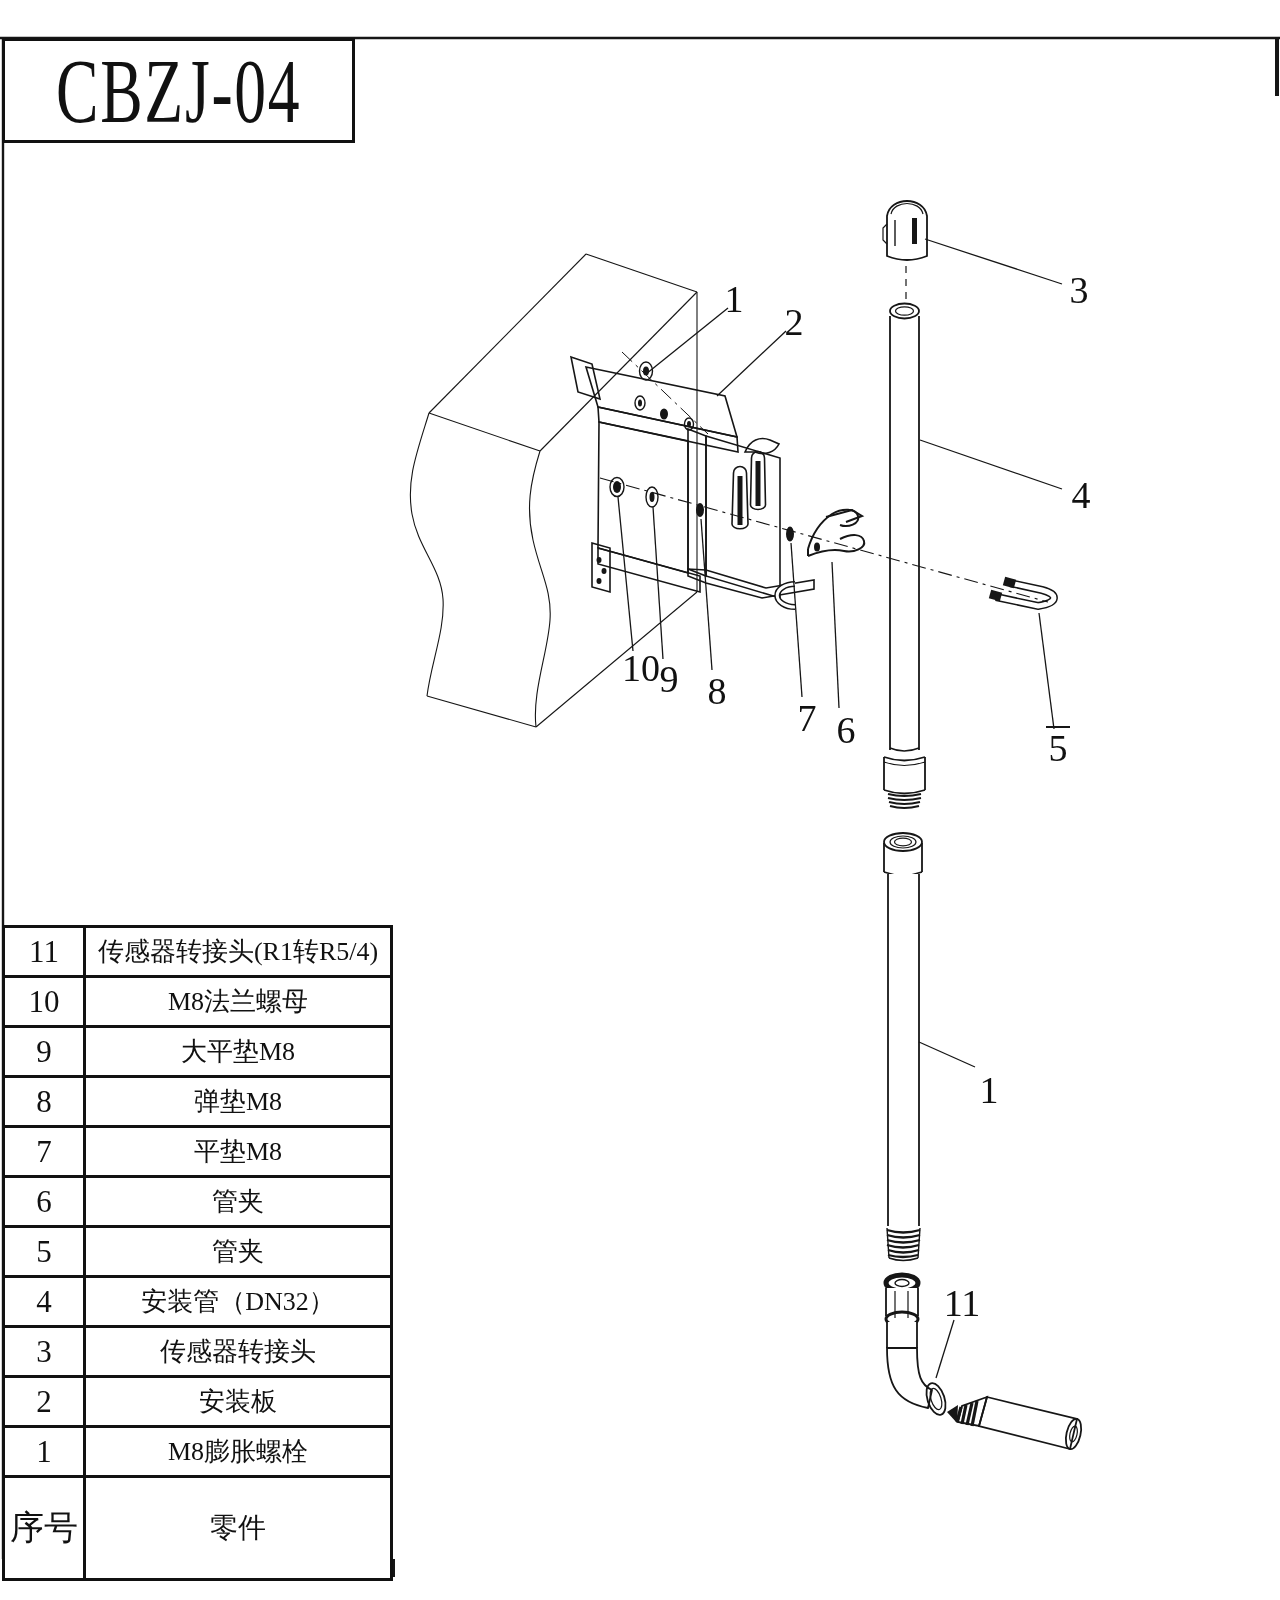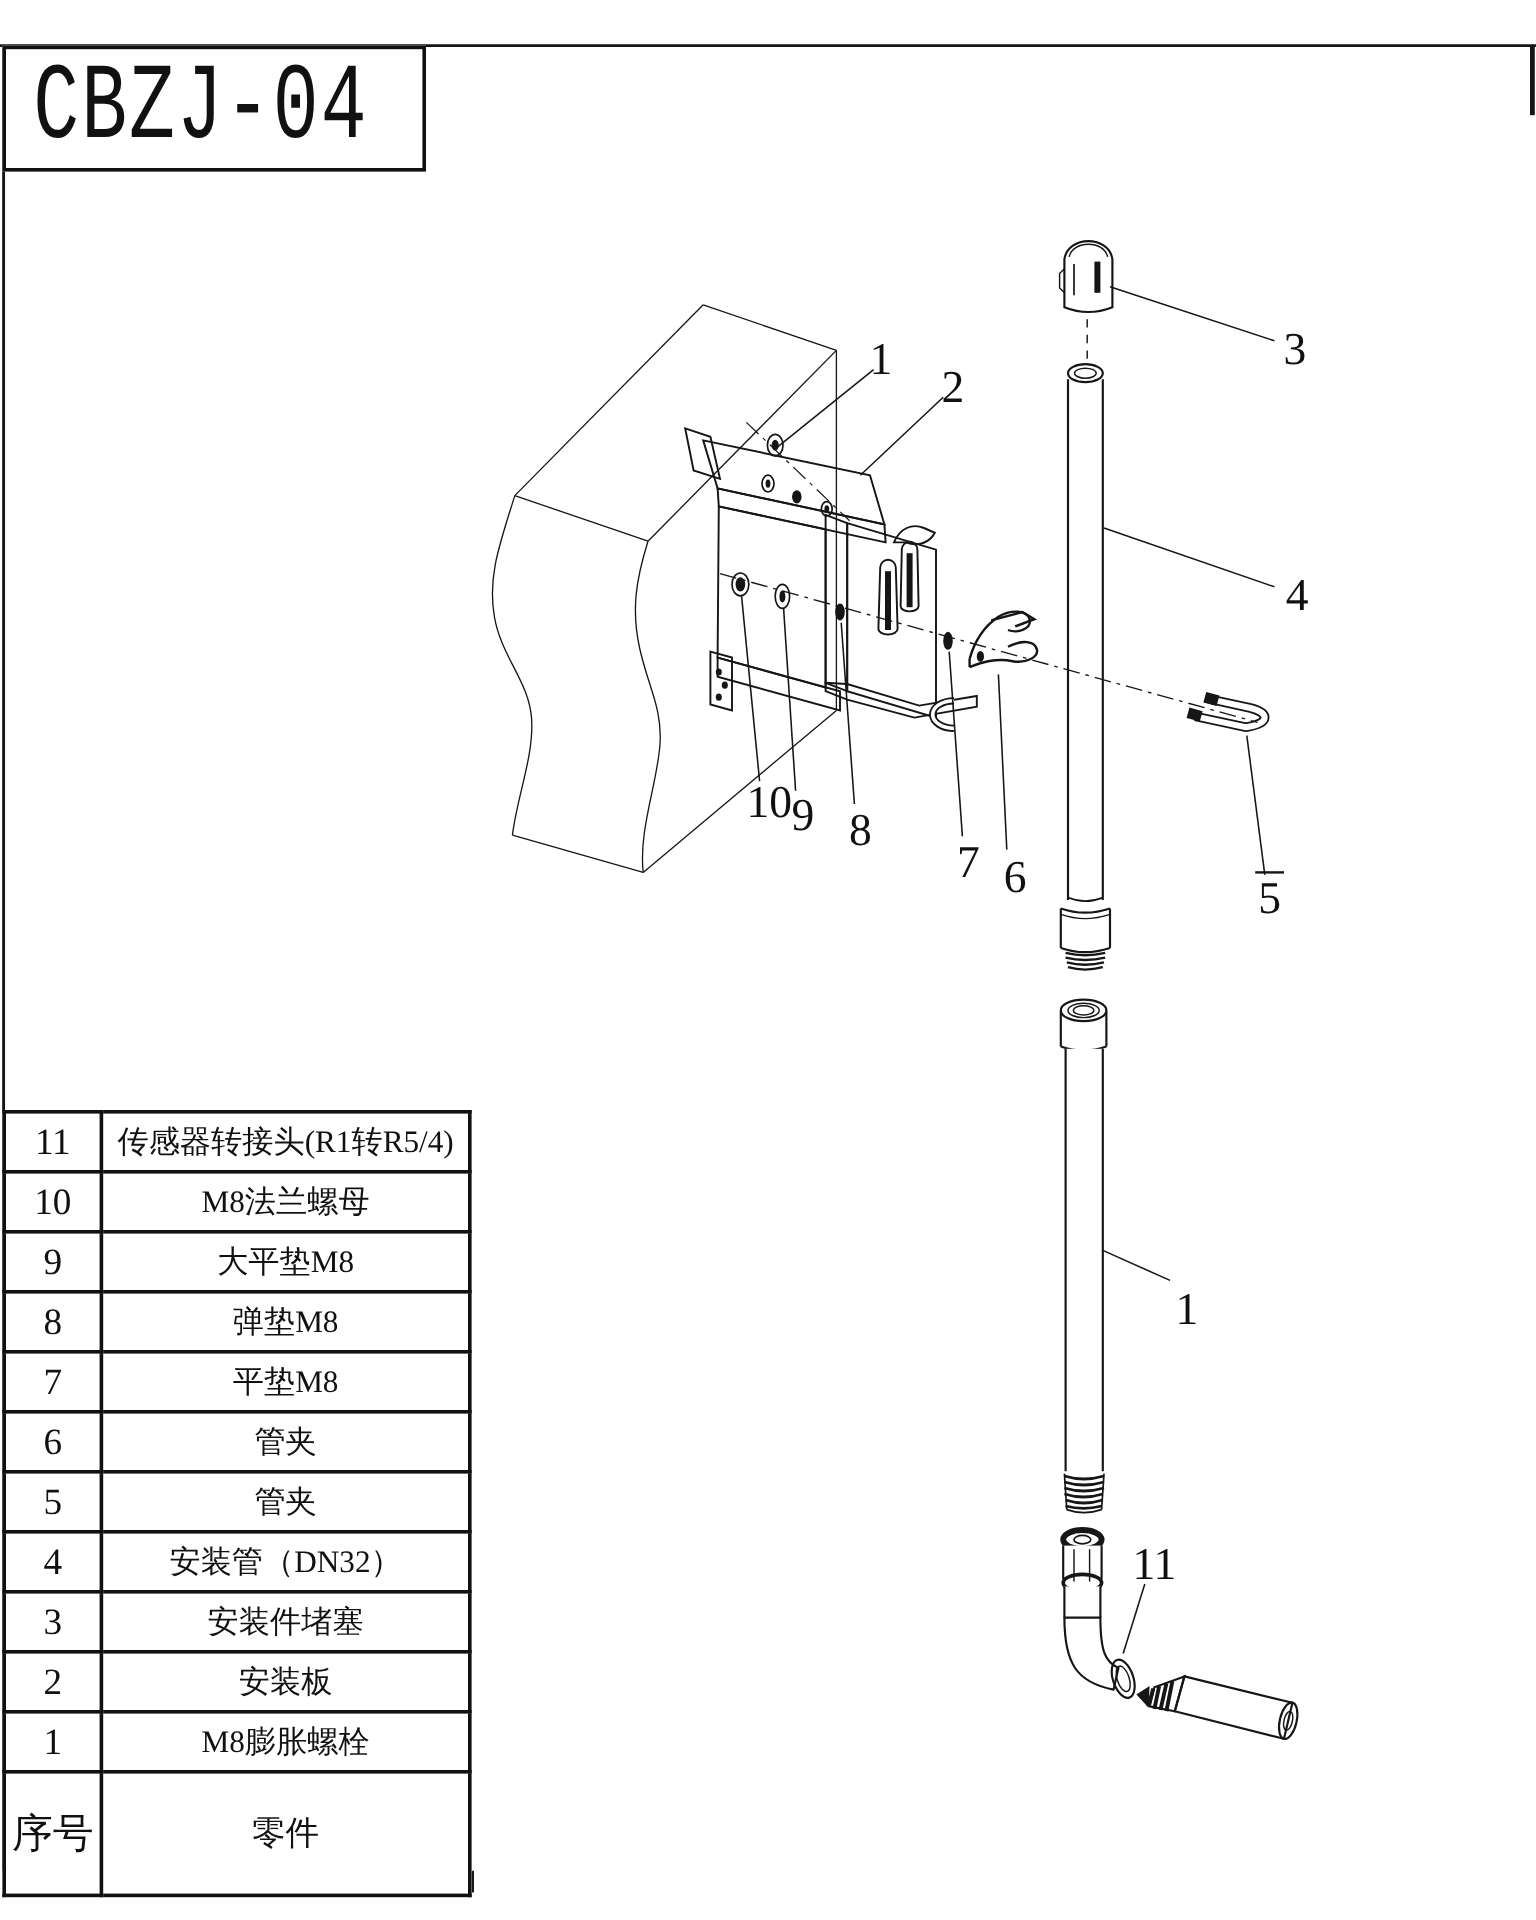--- a/index.html
+++ b/index.html
@@ -5,23 +5,22 @@
   html,body{margin:0;padding:0;background:#e8e8e8;}
   .sheet{
     position:relative;width:1280px;height:1600px;background:#ffffff;
     font-family:"Liberation Serif","DejaVu Serif",serif;color:#111;
     overflow:hidden;margin:0 auto;
   }
   svg.diagram{position:absolute;left:0;top:0;width:1280px;height:1600px;}
   
   .title-block{
     position:absolute;left:2px;top:38px;width:347px;height:99px;
-    border:3px solid #111;display:flex;align-items:center;
+    border:3px solid #111;display:flex;align-items:center;justify-content:center;
     background:#fff;
-    font-family:Liberation Mono, monospace;
   }
   .title-block span{
     display:inline-block;font-size:74px;line-height:1;letter-spacing:2px;
     transform:scale(0.86,1.22);white-space:nowrap;
   }
   
   table.parts{
     position:absolute;left:2px;top:925px;width:391px;height:634px;
     border-collapse:collapse;table-layout:fixed;background:#fff;
   }
@@ -280,21 +279,21 @@
       <tr class="r">
         <td class="no">5</td>
         <td class="pname">管夹</td>
       </tr>
       <tr class="r">
         <td class="no">4</td>
         <td class="pname">安装管（DN32）</td>
       </tr>
       <tr class="r">
         <td class="no">3</td>
-        <td class="pname">安装件堵塞</td>
+        <td class="pname">传感器转接头</td>
       </tr>
       <tr class="r">
         <td class="no">2</td>
         <td class="pname">安装板</td>
       </tr>
       <tr class="r">
         <td class="no">1</td>
         <td class="pname">M8膨胀螺栓</td>
       </tr>
       <tr class="hdr">

